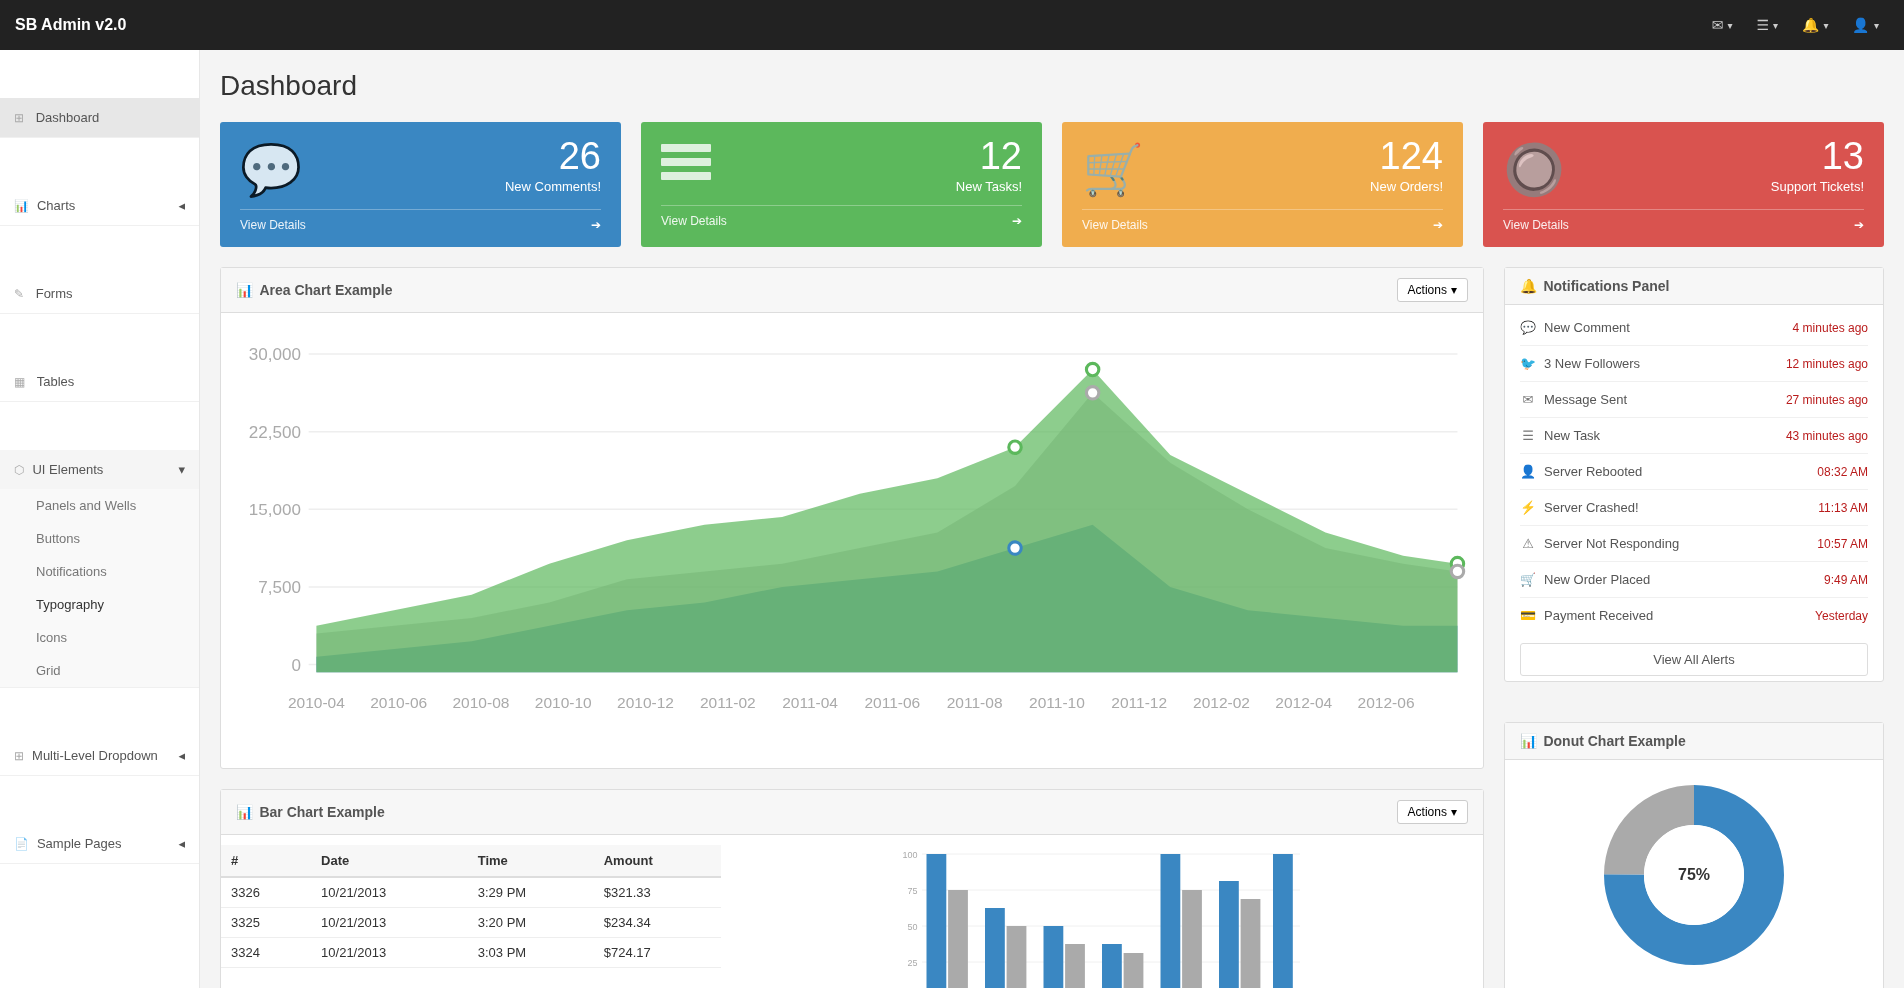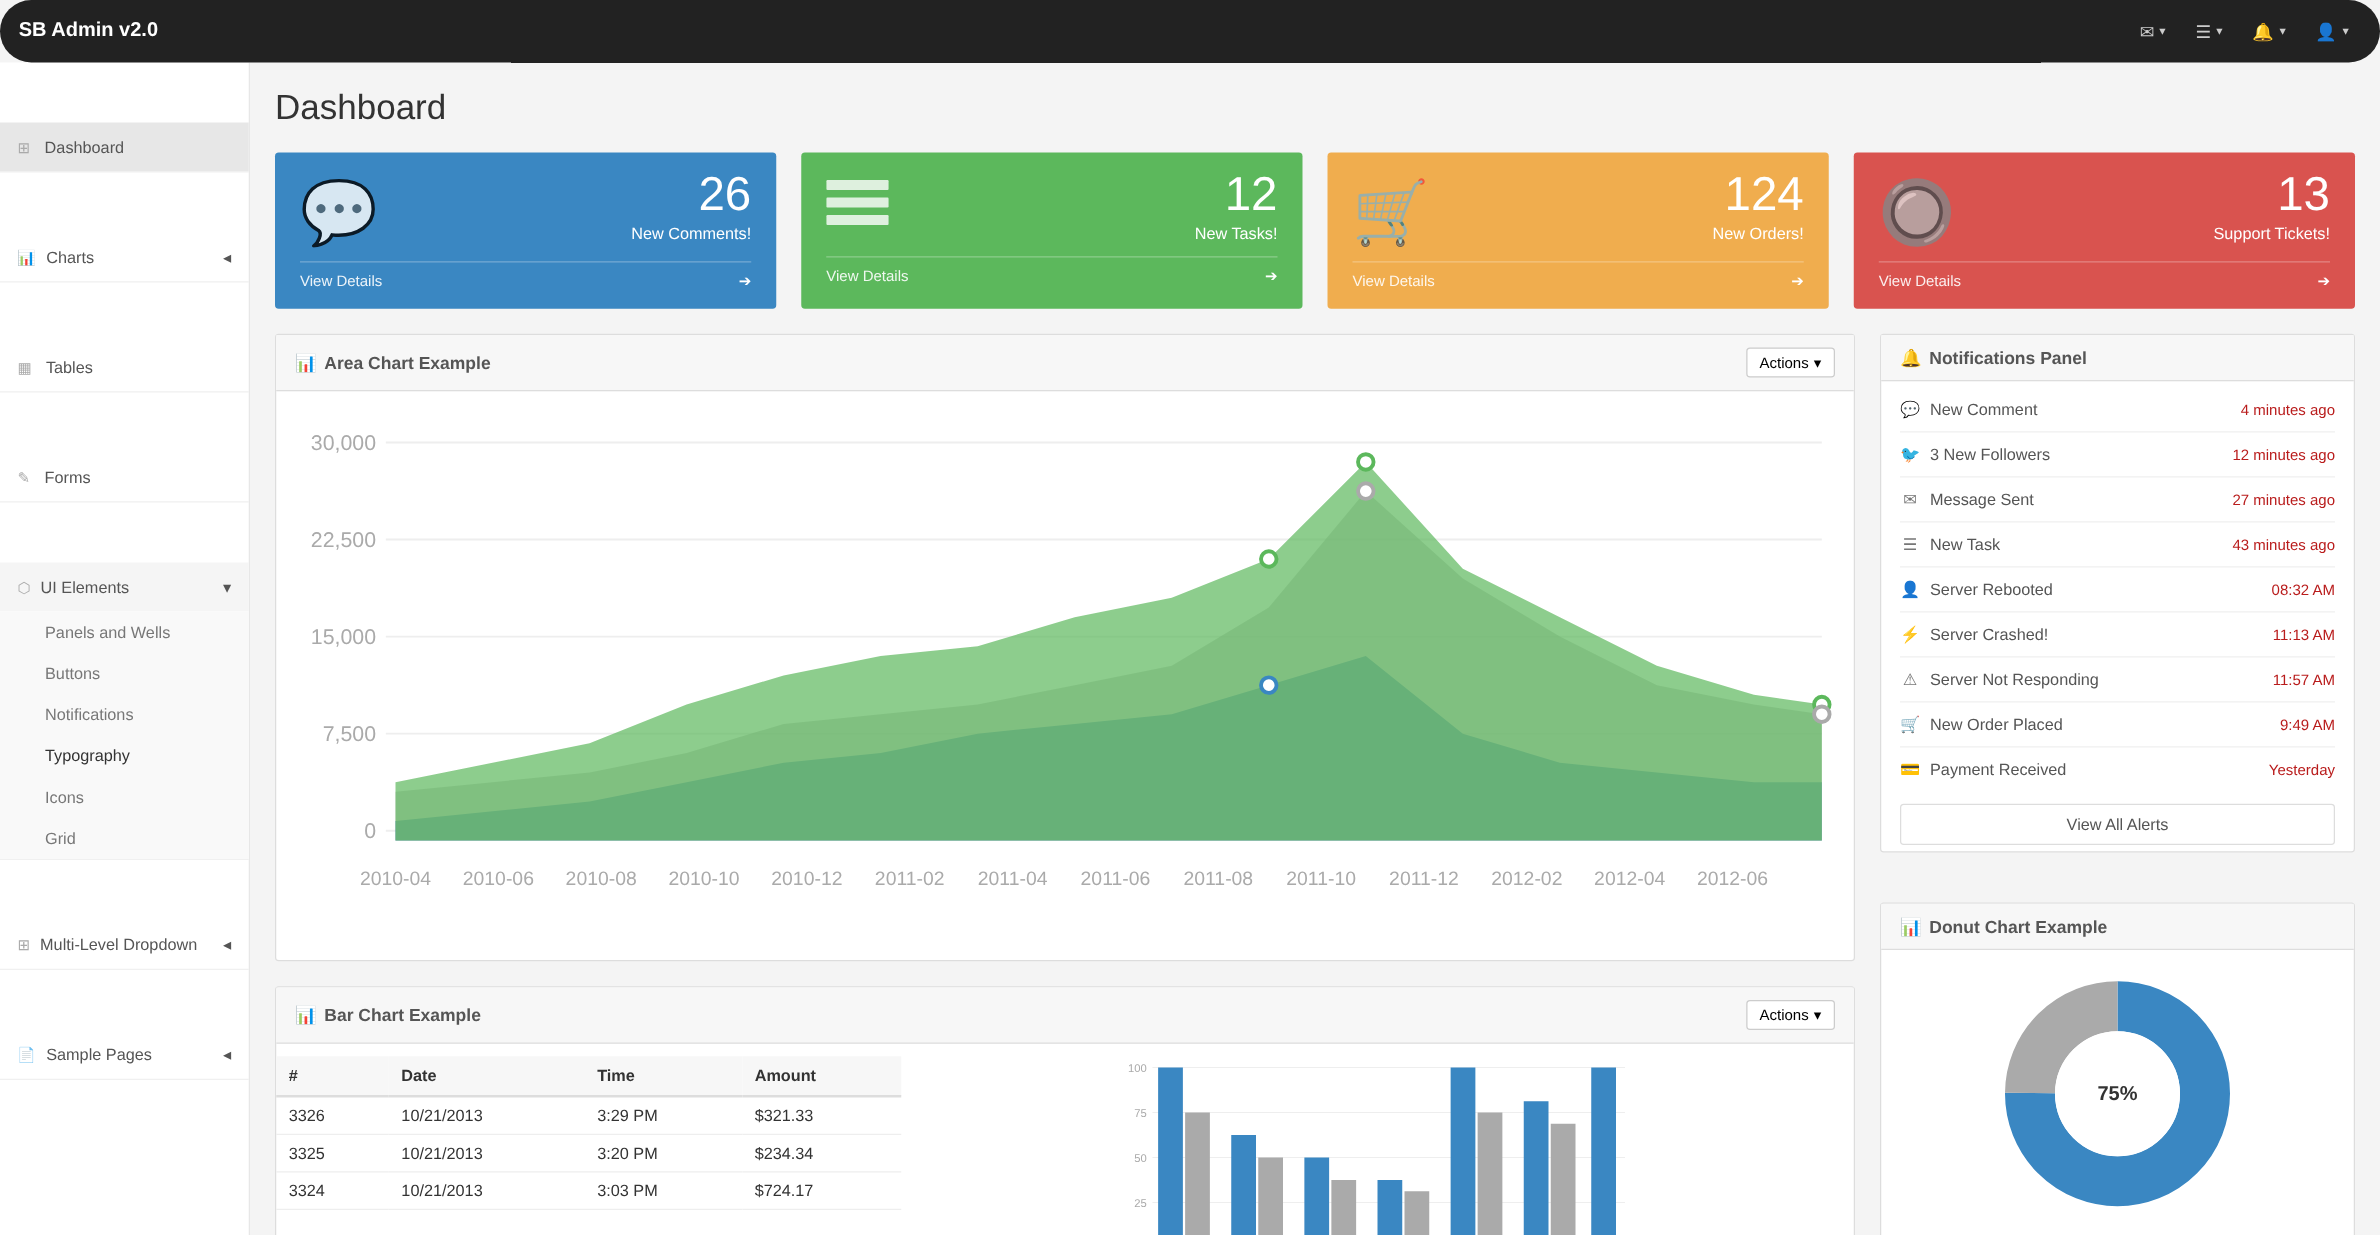--- a/index.html
+++ b/index.html
@@ -10,21 +10,20 @@
       background: #222;
       color: #fff;
       height: 50px;
       display: flex;
       align-items: center;
       justify-content: space-between;
       padding: 0 15px;
       position: fixed;
       top: 0; left: 0; right: 0;
       z-index: 100;
-      border-radius: 25px;
     }
     .navbar-brand { font-size: 16px; font-weight: bold; color: #fff; }
     .navbar-right { display: flex; align-items: center; gap: 4px; }
     .nav-icon-btn {
       background: transparent;
       border: none;
       color: #ccc;
       cursor: pointer;
       padding: 6px 10px;
       font-size: 14px;
@@ -283,30 +282,30 @@
           <span class="icon-text">
             <span class="left-icon">📊</span>
             <span>Charts</span>
           </span>
           <span>◂</span>
         </div>
       </li>
       <li>
         <a href="#">
           <span class="icon-text">
-            <span class="left-icon">▦</span>
-            <span>Tables</span>
+            <span class="left-icon">✎</span>
+            <span>Forms</span>
           </span>
         </a>
       </li>
       <li>
         <a href="#">
           <span class="icon-text">
-            <span class="left-icon">✎</span>
-            <span>Forms</span>
+            <span class="left-icon">▦</span>
+            <span>Tables</span>
           </span>
         </a>
       </li>
       <li>
         <div class="nav-link" style="background:#f5f5f5;">
           <span class="icon-text">
             <span class="left-icon">⬡</span>
             <span>UI Elements</span>
           </span>
           <span>▾</span>
@@ -620,21 +619,21 @@
                   <span class="notif-icon">⚡</span>
                   <span>Server Crashed!</span>
                 </span>
                 <span class="notif-time">11:13 AM</span>
               </li>
               <li>
                 <span class="notif-left">
                   <span class="notif-icon">⚠</span>
                   <span>Server Not Responding</span>
                 </span>
-                <span class="notif-time">11:57 AM</span>
+                <span class="notif-time">10:57 AM</span>
               </li>
               <li>
                 <span class="notif-left">
                   <span class="notif-icon">🛒</span>
                   <span>New Order Placed</span>
                 </span>
                 <span class="notif-time">9:49 AM</span>
               </li>
               <li>
                 <span class="notif-left">

